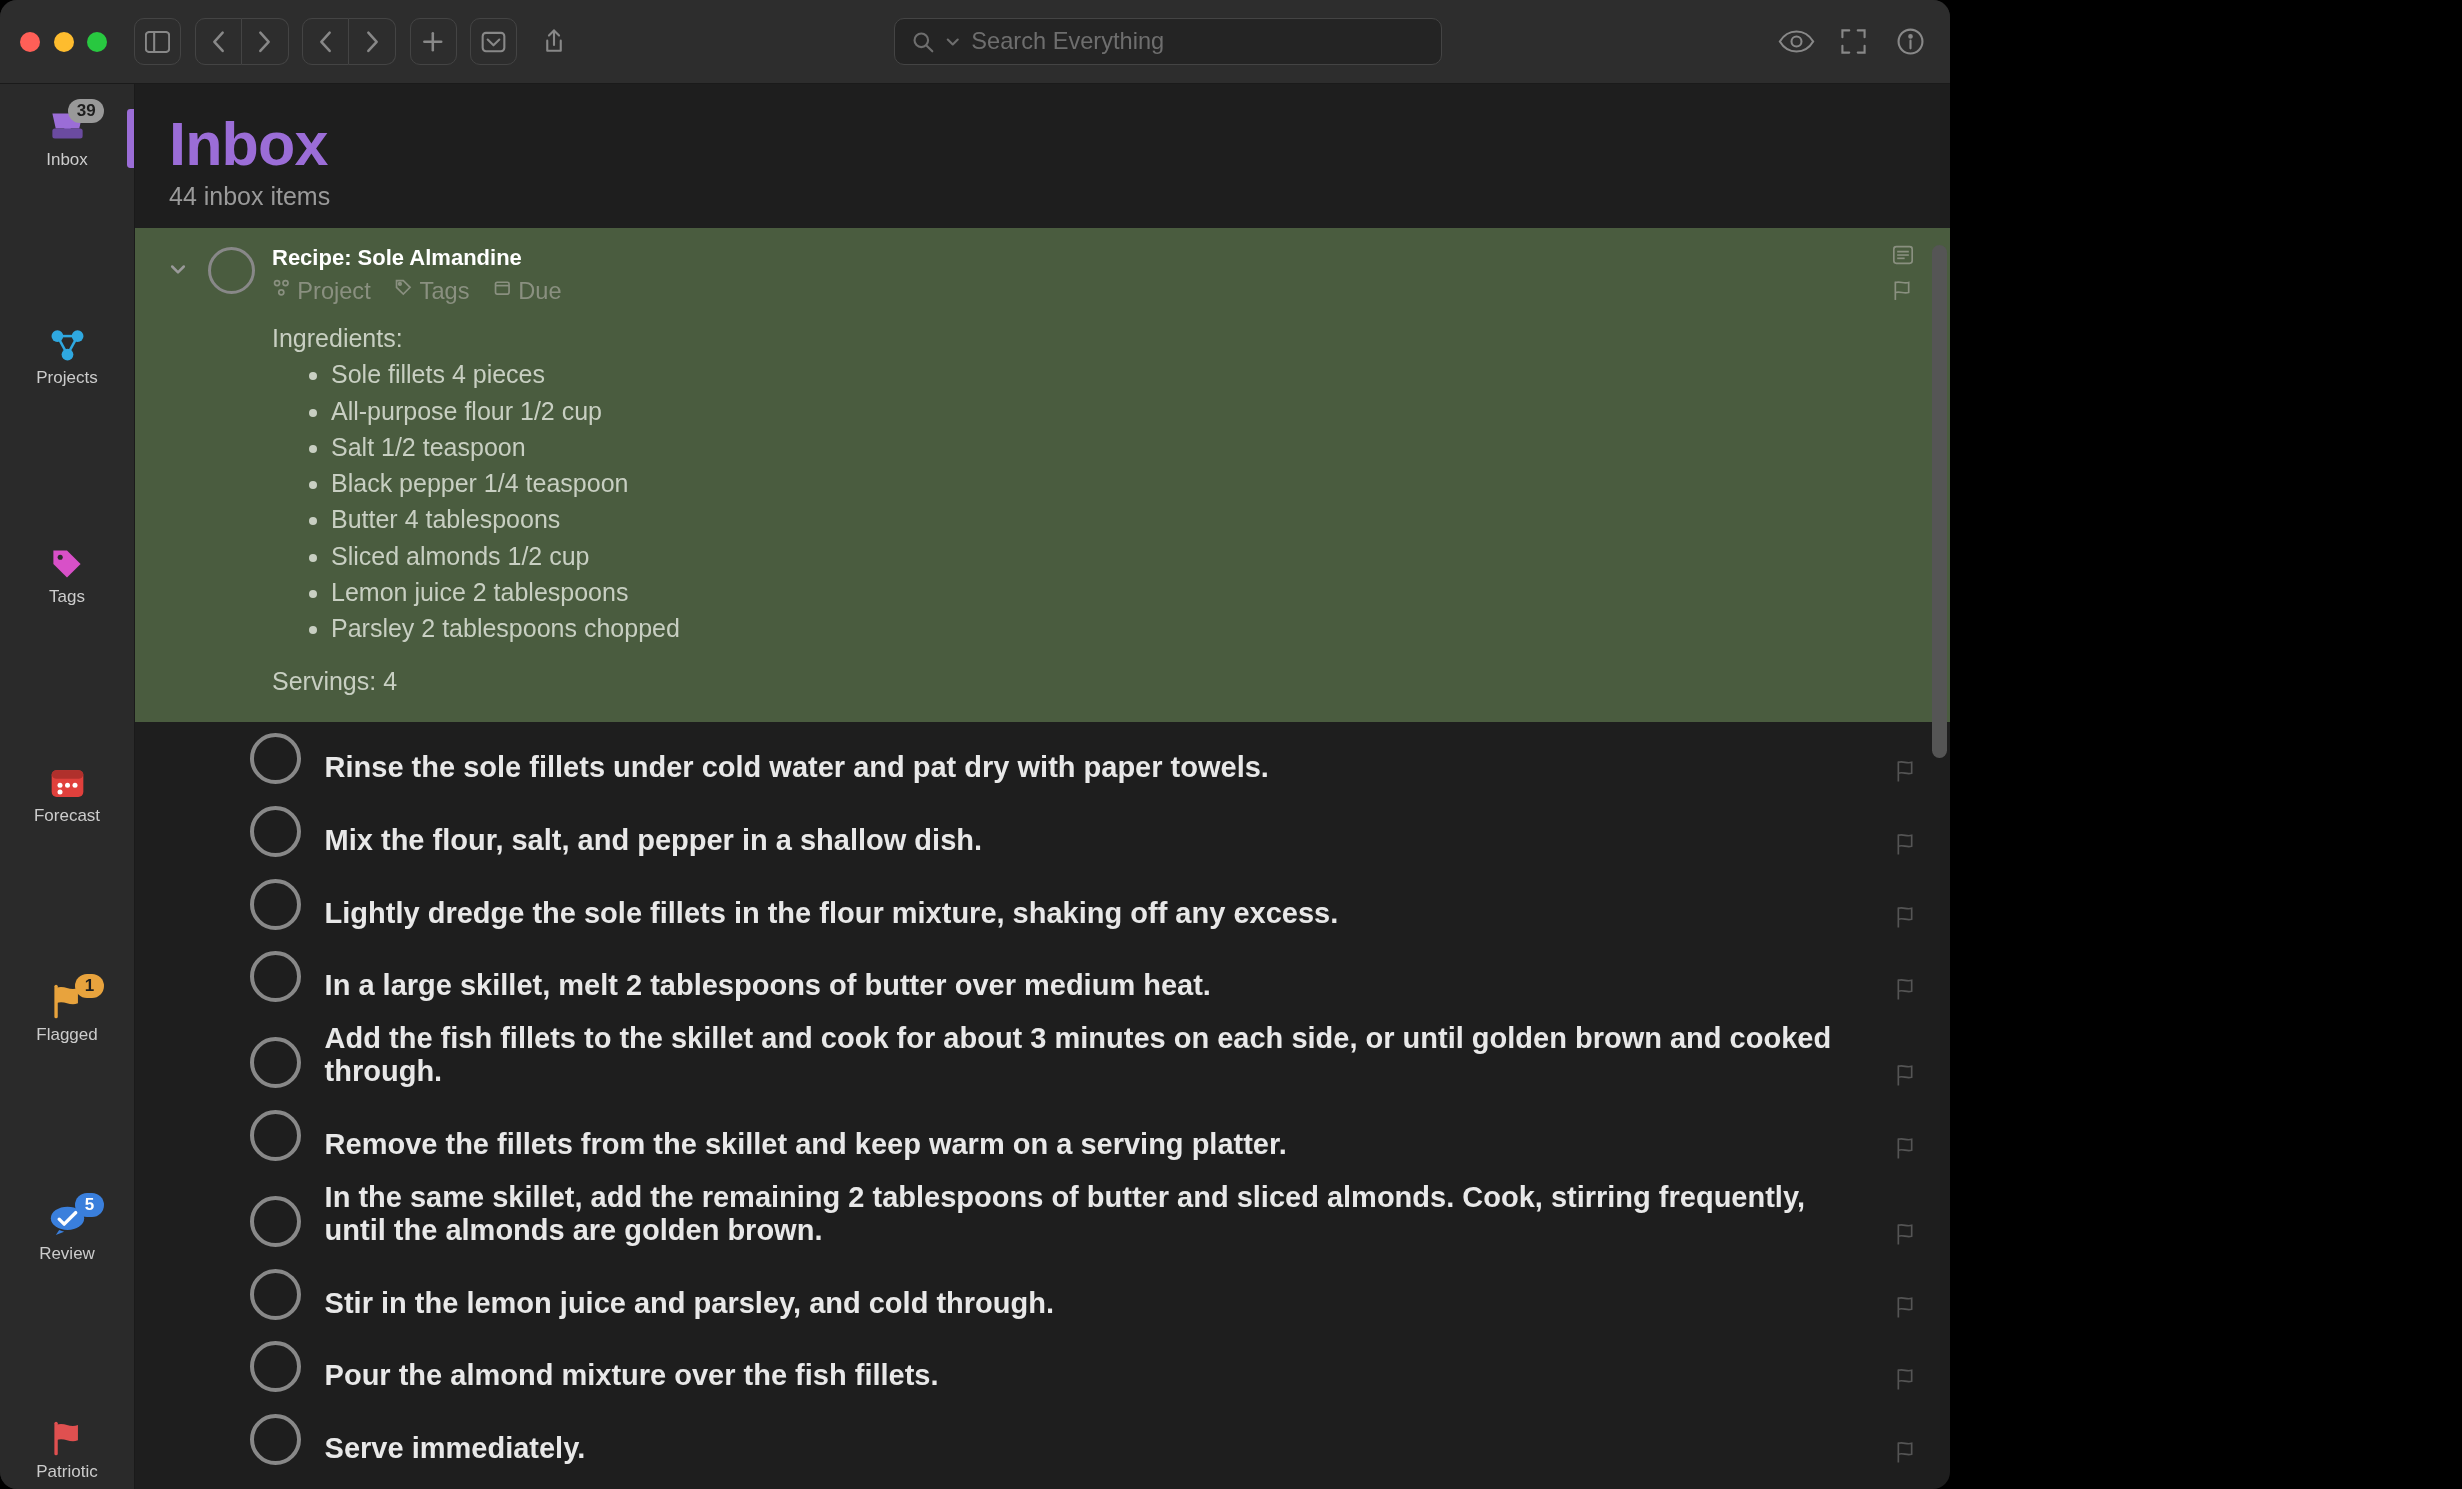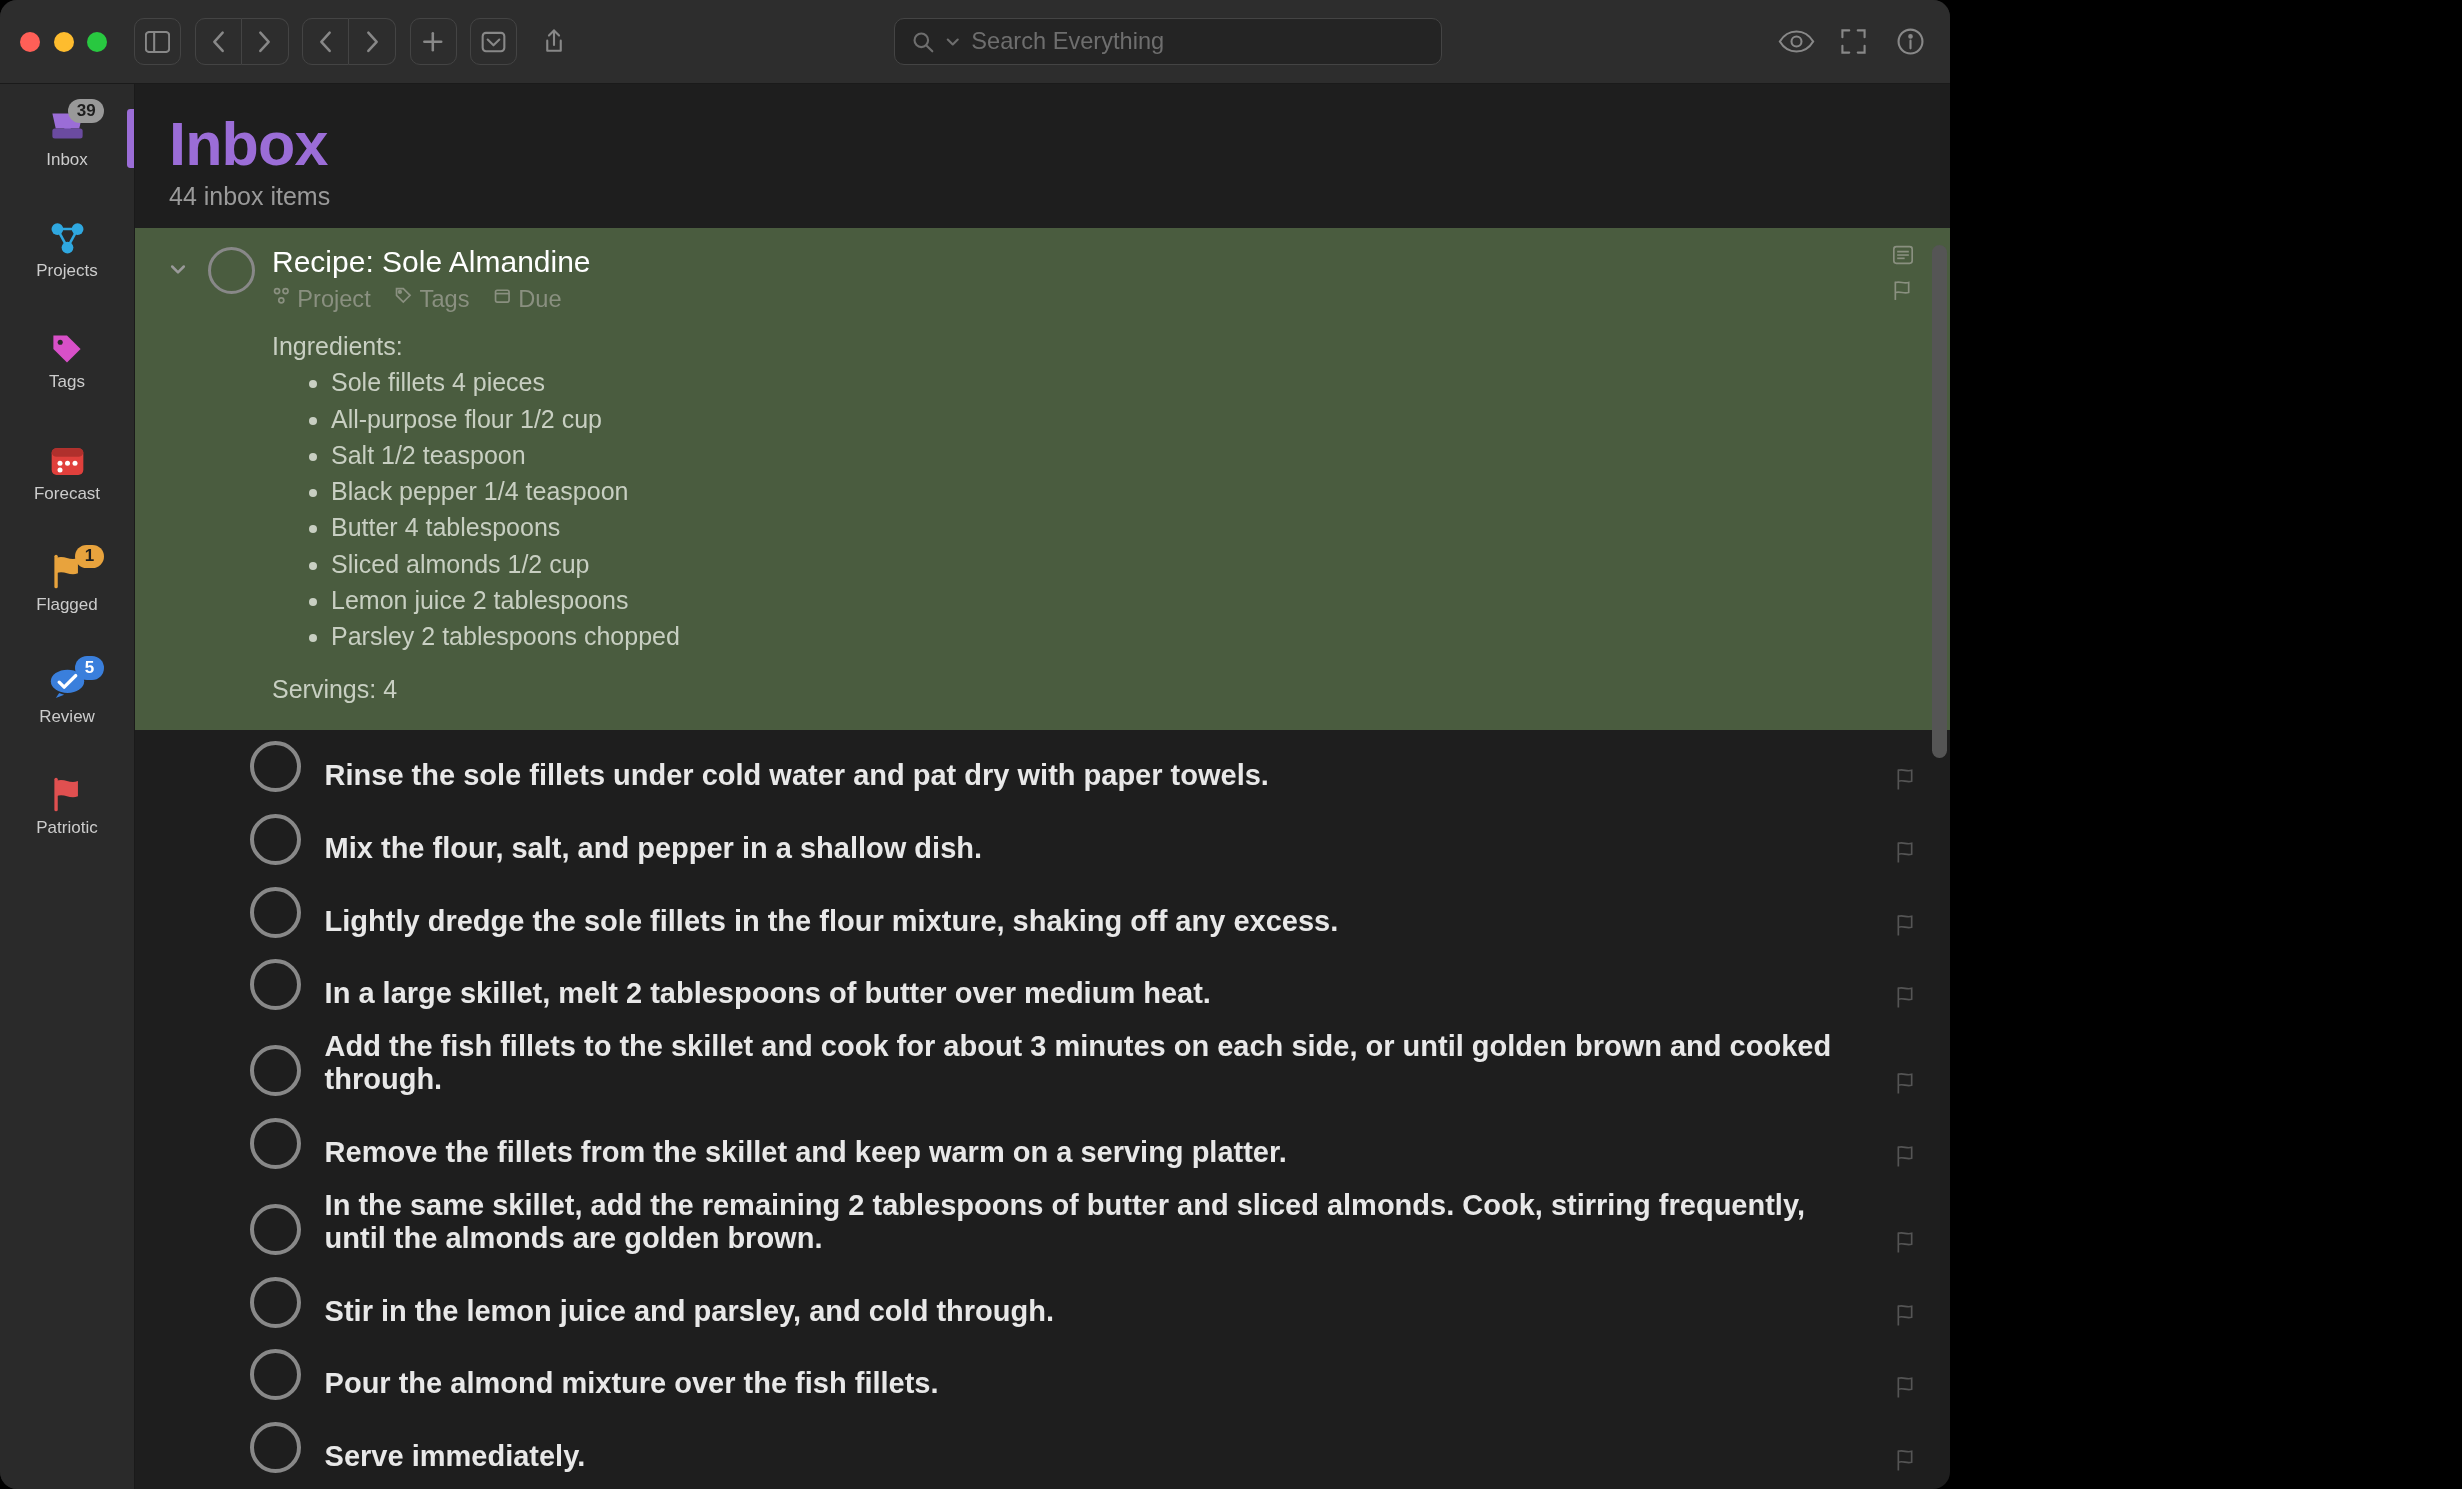--- a/index.html
+++ b/index.html
@@ -78,20 +78,21 @@
   
   .body { flex:1; display:flex; overflow:hidden; }
 
   
   .sidebar {
     width:135px;
     background: var(--bg-sidebar);
     display:flex; flex-direction:column; align-items:center;
     padding-top:17px; gap:36px;
     border-right:0.8px solid var(--border-dark);
+    justify-content:space-between;
   }
   .perspective {
     display:flex; flex-direction:column; align-items:center;
     gap:5px; color:#ccc; font-size:17px; position:relative;
     width:100%; padding:6.7px 0;
   }
   .perspective.active::after{
     content:""; position:absolute; right:0; top:8.4px; bottom:8.4px; width:6.7px;
     background:var(--accent-purple); border-radius:3.4px 0 0 3.4px;
   }
@@ -119,21 +120,21 @@
     background: var(--bg-selected);
     padding:17px 34px 22px 29px;
     display:flex; gap:17px;
   }
   .disclosure { color:var(--text-secondary); margin-top:13.5px; width:27px; display:flex; justify-content:center;}
   .status-circle {
     width:47px; height:47px; border:3.4px solid #888; border-radius:50%;
     flex-shrink:0; margin-top:1.7px;
   }
   .sel-body { flex:1; }
-  .sel-title { font-size:30px; font-weight:400; color:#fff; margin-bottom:6.7px;}
+  .sel-title { font-size:22px; font-weight:700; color:#fff; margin-bottom:6.7px;}
   .meta-row { display:flex; gap:23.6px; color:#8a9080; font-size:23.6px; margin-bottom:15px;}
   .meta-row span { display:flex; align-items:flex-start; gap:6.7px;}
   .note { color:#c8cfc2; font-size:25px; line-height:1.45; }
   .note ul { list-style:disc; margin-left:59px; }
   .sel-icons { display:flex; flex-direction:column; gap:10px; align-items:flex-end; color:#8a9080;}
   .mini-icon { width:23.6px; height:23.6px; }
 
   
   .subtask {
     display:flex; align-items:flex-end; gap:23.6px;

